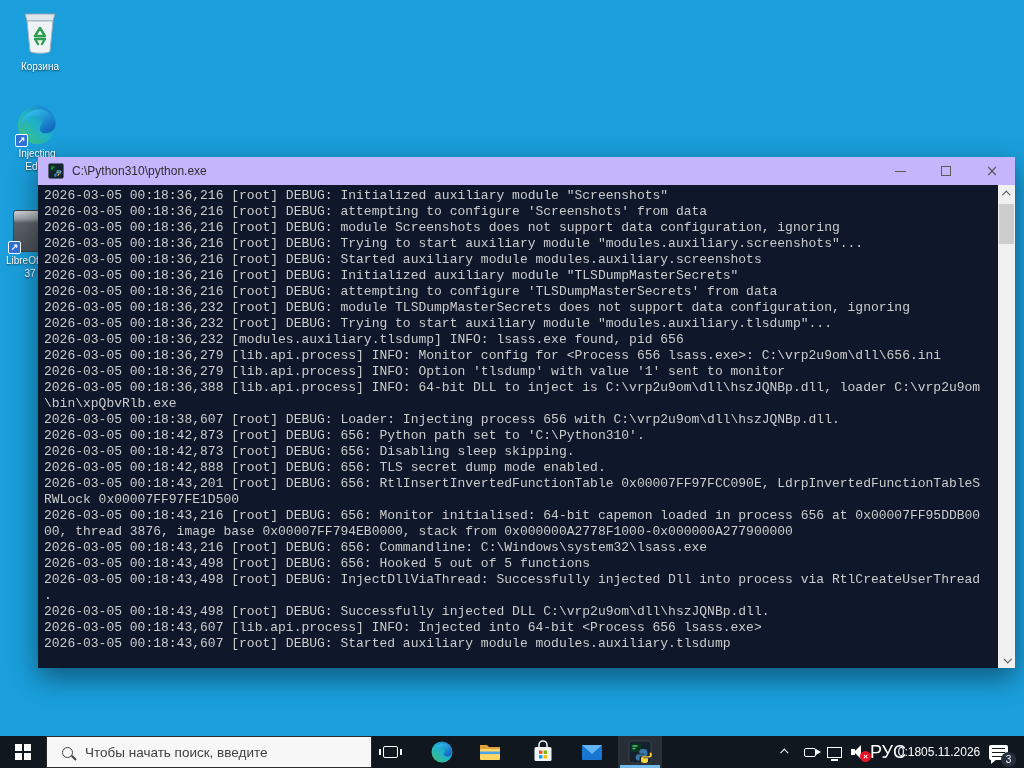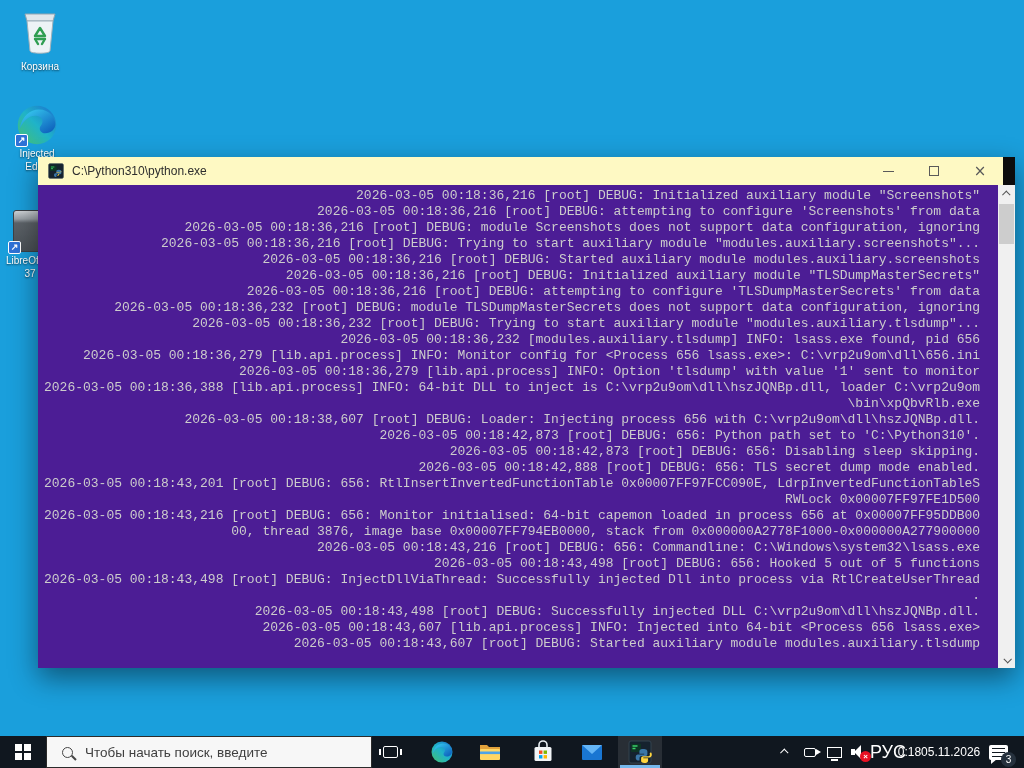--- a/index.html
+++ b/index.html
@@ -13,31 +13,31 @@
   .badge-arrow{position:absolute;left:0;bottom:0;width:13px;height:13px;
     background:#2f72d6;border:1px solid #fff;border-radius:2px;color:#fff;
     font-size:9px;line-height:11px;font-weight:bold;text-align:center;}
   .lo-slab{width:34px;height:42px;margin:0 auto;border-radius:3px;
     background:linear-gradient(180deg,#cfd4d8 0%,#9aa1a7 20%,#5d6369 30%,#4a5056 100%);
     border:1px solid #3c4146;}
 
   
   .window{position:absolute;left:38px;top:157px;width:977px;height:511px;z-index:5;
     background:#0c0c0c;box-shadow:0 10px 26px rgba(0,0,0,.45);}
-  .titlebar{position:absolute;left:0;top:0;right:12px;height:28px;background:#fef9c3;
+  .titlebar{position:absolute;left:0;top:0;right:0;height:28px;background:#c4b5fd;
     display:flex;align-items:center;}
   .titlebar .appicon{margin-left:10px;width:16px;height:16px;flex:0 0 auto;}
   .titlebar .title{margin-left:8px;font-size:12px;color:#2e2e2e;}
   .controls{margin-left:auto;display:flex;height:28px;}
   .ctrl{width:46px;height:28px;display:flex;align-items:center;justify-content:center;color:#5a5a5a;}
   .glyph-min{width:11px;height:1px;background:#5a5a5a;}
   .glyph-max{width:10px;height:10px;border:1px solid #5a5a5a;}
   .glyph-close{font-size:15px;line-height:15px;color:#5a5a5a;font-family:"DejaVu Sans",sans-serif;}
 
-  .console{position:absolute;left:0;top:28px;right:0;bottom:0;background:#4c1d95;overflow:hidden;text-align:right;}
+  .console{position:absolute;left:0;top:28px;right:0;bottom:0;background:#0f172a;overflow:hidden;}
   .console-text{position:absolute;left:6px;top:3px;color:#cccccc;
     font-family:"Liberation Mono","DejaVu Sans Mono",monospace;
     font-size:13px;line-height:16px;white-space:pre;}
   .console-line{height:16px;}
 
   .scrollbar{position:absolute;top:0;right:0;bottom:0;width:17px;background:#f0f0f0;}
   .sb-btn{position:absolute;left:0;width:17px;height:17px;display:flex;align-items:center;justify-content:center;}
   .sb-up{top:0;} .sb-down{bottom:0;}
   .chev{width:6px;height:6px;border-left:1.5px solid #555;border-top:1.5px solid #555;}
   .chev-up{transform:rotate(45deg) translateY(1px);}
@@ -119,21 +119,21 @@
         <linearGradient id="egB" x1="0" y1="0" x2="1" y2="1">
           <stop offset="0" stop-color="#3bd6f5"></stop>
             <stop offset="1" stop-color="#0a57b8"></stop>
         </linearGradient>
       </defs>
       <circle cx="24" cy="24" r="21" fill="url(#egA)"></circle>
       <path d="M5 29 C7 14 17 7 26 7 C38 7 44 16 44 23 C44 29 39 33 33 33 C29 33 27 30 27 28 C27 25 30 24 30 20 C30 16 26 14 22 14 C14 14 8 21 5 29 Z" fill="url(#egB)"></path>
     </svg>
     <div class="badge-arrow">↗</div>
   </div>
-  <div class="icon-label">Injected</div>
+  <div class="icon-label">Injecting</div>
   <div class="icon-label">Edge</div>
 </div>
 
 <div class="desk-icon" style="left:4px;top:210px;width:52px;">
   <div style="position:relative;width:44px;height:44px;margin:0 auto;">
     <div class="lo-slab"></div>
     <div class="badge-arrow">↗</div>
   </div>
   <div class="icon-label">LibreOffice</div>
   <div class="icon-label">37</div>

